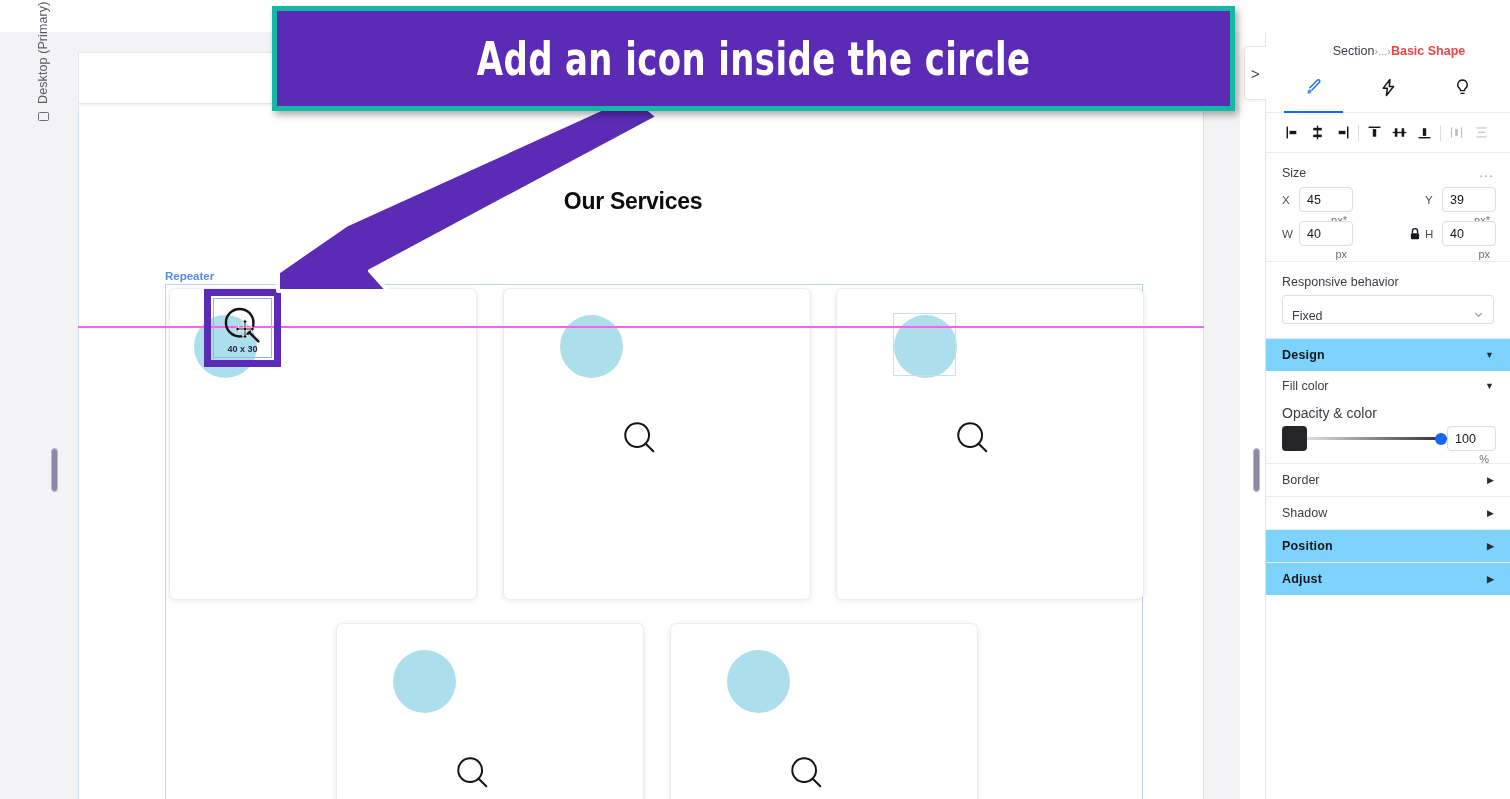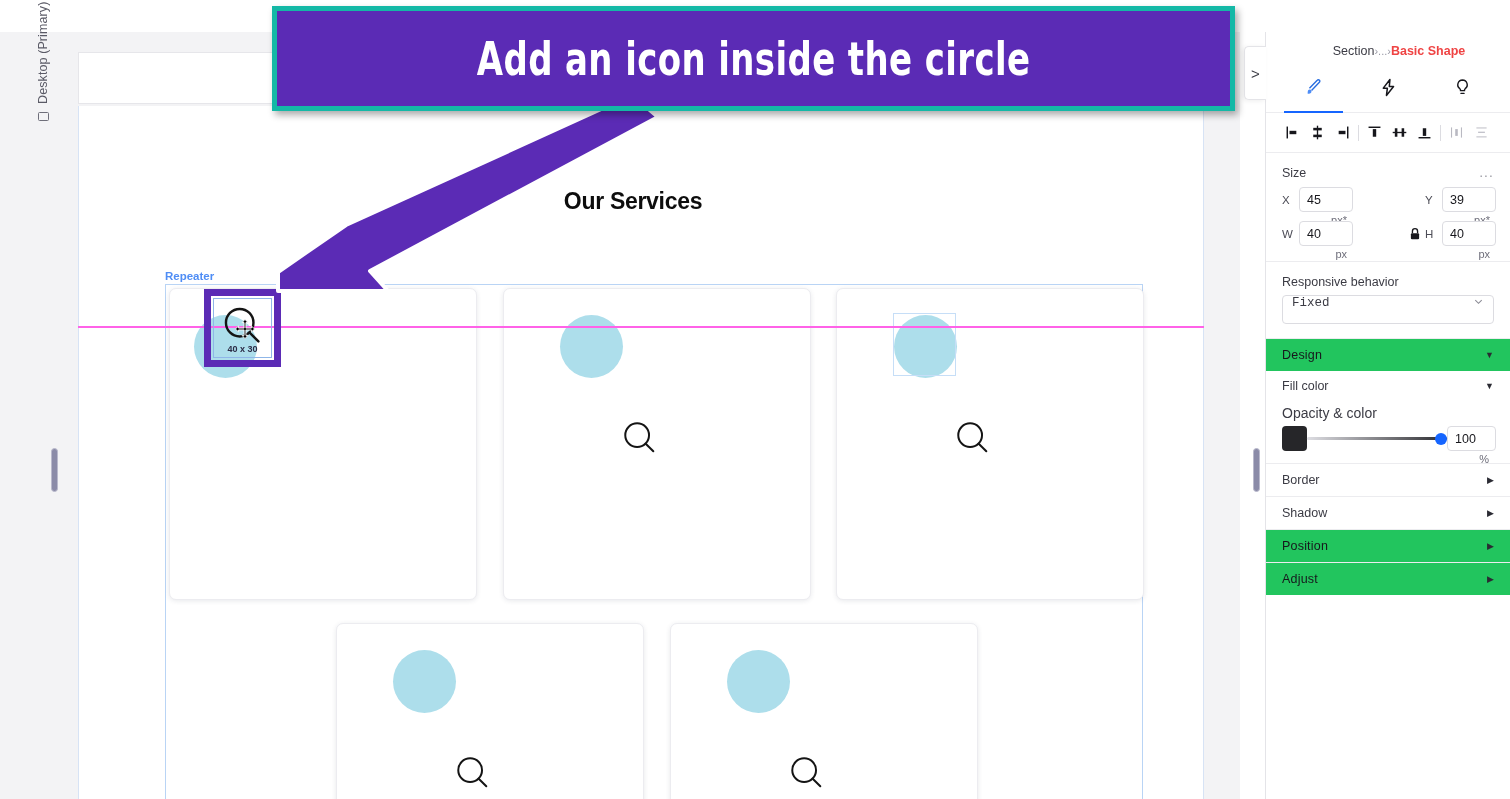--- a/index.html
+++ b/index.html
@@ -159,30 +159,30 @@
   .f-val { font-size: 12.5px; color: #17171c; }
   .f-unit { font-size: 11px; color: #6e6e7a; margin-top: 40px; }
   .spacer-x { flex: 1; }
   .lock { width: 20px; display: flex; justify-content: center; }
 
   .divider { height: 1px; background: #ececef; margin: 6px 0 0 0; }
 
   .rb-label { padding: 13px 16px 6px 16px; font-size: 12.5px; color: #3b3b44; }
   .select {
     margin: 0 16px 14px 16px; height: 29px; border: 1px solid #dcdce1; border-radius: 4px;
-    display: flex; align-items: flex-start; justify-content: space-between; padding: 0 9px;
-    font-size: 12.5px; color: #3b3b44; font-family: Liberation Mono, monospace;
+    display: flex; align-items: flex-end; justify-content: space-between; padding: 0 9px;
+    font-size: 12.5px; color: #3b3b44;
   }
 
   .acc {
     display: flex; align-items: center; justify-content: space-between;
     padding: 0 16px; height: 33px; font-size: 12.5px;
     border-top: 1px solid #ececef;
   }
-  .acc.shaded { background: #22c55e; font-weight: 400; color: #17171c; letter-spacing: .2px; }
+  .acc.shaded { background: #7dd3fc; font-weight: 700; color: #17171c; letter-spacing: .2px; }
   .acc.plain { color: #3b3b44; }
   .caret { font-size: 9px; color: #2b2b33; }
 
   .sub-row {
     display: flex; align-items: center; justify-content: space-between;
     padding: 0 16px; height: 30px; font-size: 12.5px; color: #3b3b44;
   }
   .op-lab { padding: 4px 16px 5px 16px; font-size: 14px; color: #3b3b44; }
   .op-row { display: flex; align-items: center; padding: 0 14px 12px 16px; }
   .swatch { width: 25px; height: 25px; border-radius: 4px; background: #262629; }

